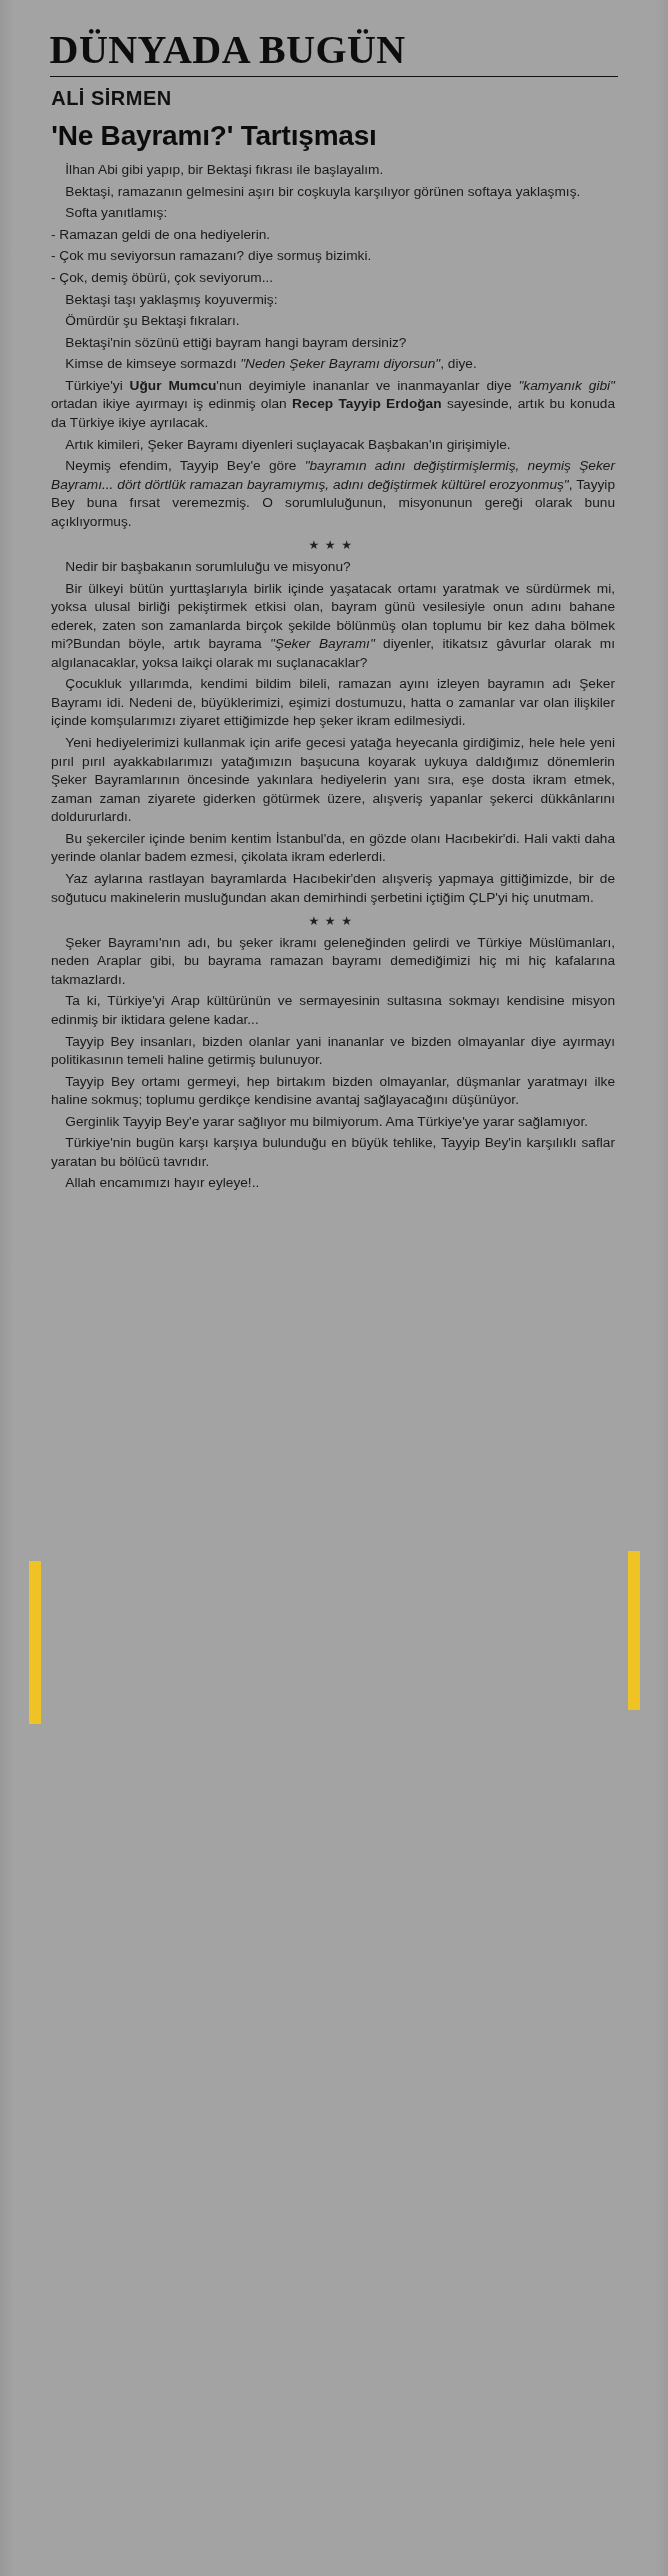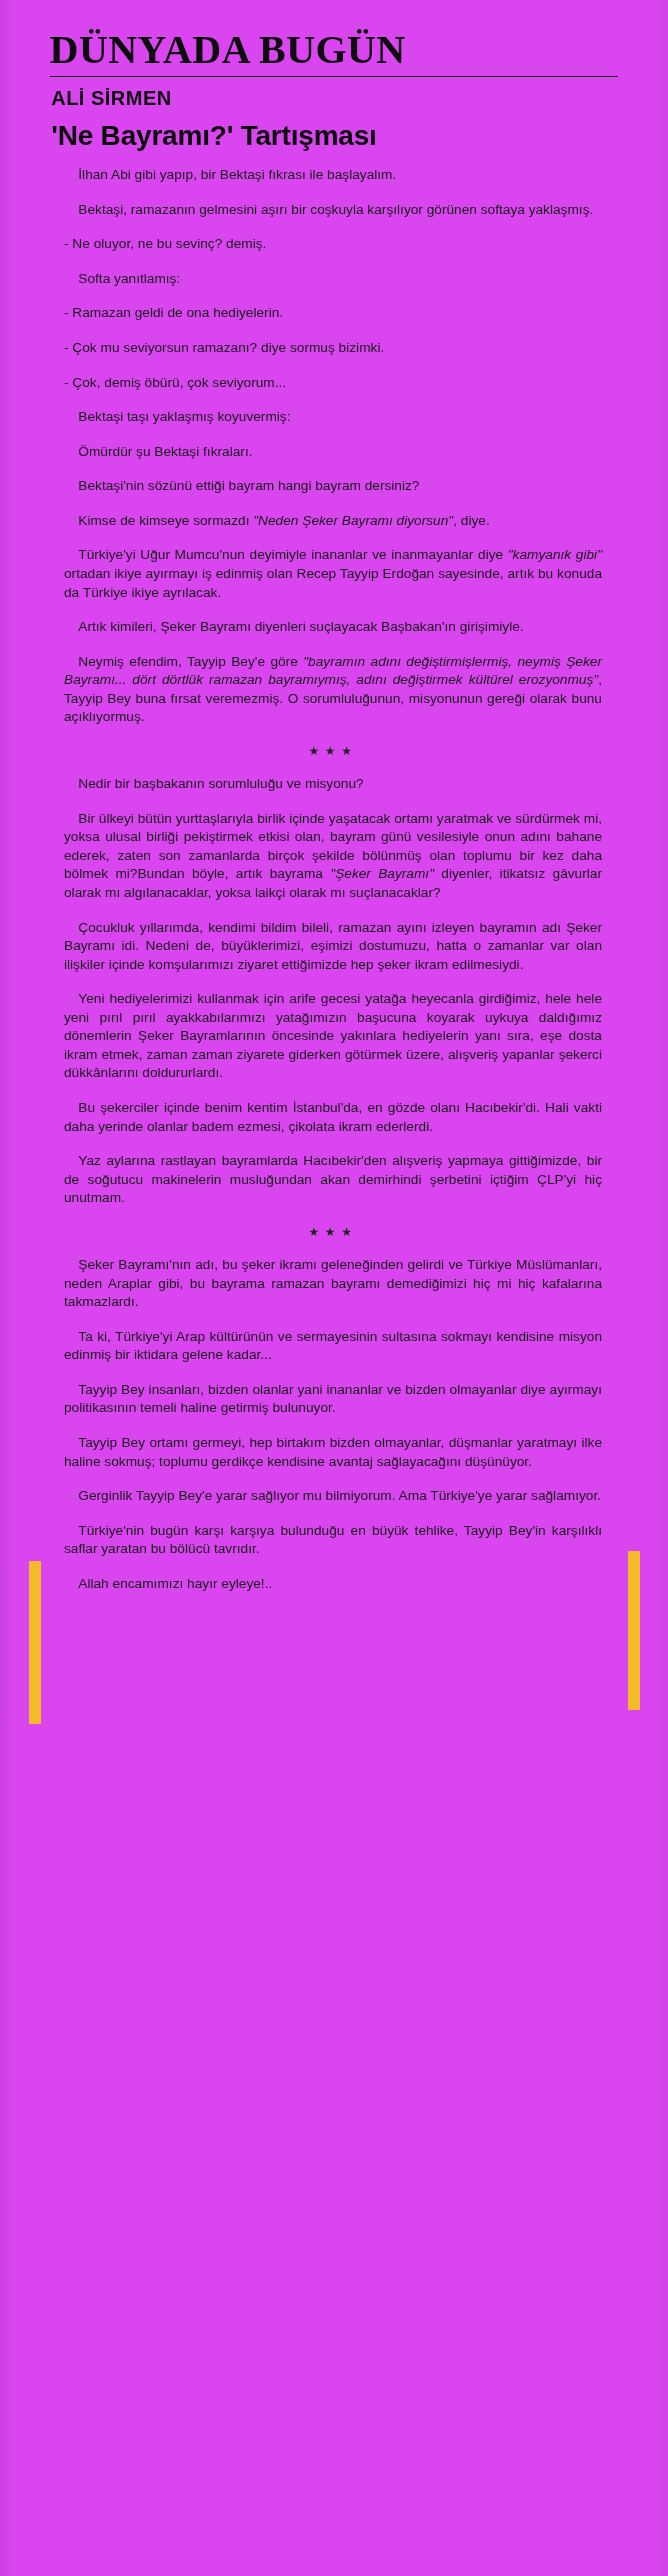--- a/index.html
+++ b/index.html
@@ -11,21 +11,21 @@
     width: 669px;
     min-height: 2576px;
     font-family: "Liberation Sans", sans-serif;
     color: #141414;
     -webkit-font-smoothing: antialiased;
   }
   .page {
     position: relative;
     width: 669px;
     min-height: 2576px;
-    background: #d946ef;
+    background: #a3a3a3;
     padding: 0;
     box-sizing: border-box;
     overflow: hidden;
   }
   .col {
     padding: 30px 51px 24px 48px;
     box-sizing: border-box;
   }
   .masthead {
     font-family: "Liberation Serif", serif;
@@ -61,29 +61,29 @@
   .body-text {
     font-family: "Liberation Sans", sans-serif;
     font-size: 13.7px;
     line-height: 1.355;
     color: #1a1a1a;
     text-align: justify;
     text-justify: inter-word;
     margin: 0;
   }
   .body-text p {
-    margin: 16px;
+    margin: 3px;
     text-indent: 14.3px;
   }
   .body-text p.dialog {
     text-indent: 0;
     text-align: left;
   }
   .body-text b {
-    font-weight: normal;
+    font-weight: bold;
   }
   .body-text i {
     font-style: italic;
   }
   .divider {
     text-align: center;
     letter-spacing: 5.6px;
     font-size: 12px;
     margin: 5.6px 0 4.8px 0;
     color: #222;
@@ -131,21 +131,20 @@
   <div class="highlight-right"></div>
 
   <div class="col">
     <h1 class="masthead">DÜNYADA BUGÜN</h1>
     <hr class="rule">
     <div class="byline">ALİ SİRMEN</div>
     <h2 class="headline">'Ne Bayramı?' Tartışması</h2>
     <div class="body-text" id="article-body">
         <p>İlhan Abi gibi yapıp, bir Bektaşi fıkrası ile başlayalım.</p>
         <p>Bektaşi, ramazanın gelmesini aşırı bir coşkuyla karşılıyor görünen softaya yaklaşmış.</p>
-        <p class="dialog">- Ne oluyor, ne bu sevinç? demiş.</p>
         <p>Softa yanıtlamış:</p>
         <p class="dialog">- Ramazan geldi de ona hediyelerin.</p>
         <p class="dialog">- Çok mu seviyorsun ramazanı? diye sormuş bizimki.</p>
         <p class="dialog">- Çok, demiş öbürü, çok seviyorum...</p>
         <p>Bektaşi taşı yaklaşmış koyuvermiş:</p>
         <p>Ömürdür şu Bektaşi fıkraları.</p>
         <p>Bektaşi'nin sözünü ettiği bayram hangi bayram dersiniz?</p>
         <p>Kimse de kimseye sormazdı <i>"Neden Şeker Bayramı diyorsun"</i>, diye.</p>
         <p>Türkiye'yi <b>Uğur Mumcu</b>'nun deyimiyle inananlar ve inanmayanlar diye <i>"kamyanık gibi"</i> ortadan ikiye ayırmayı iş edinmiş olan <b>Recep Tayyip Erdoğan</b> sayesinde, artık bu konuda da Türkiye ikiye ayrılacak.</p>
         <p>Artık kimileri, Şeker Bayramı diyenleri suçlayacak Başbakan'ın girişimiyle.</p>

